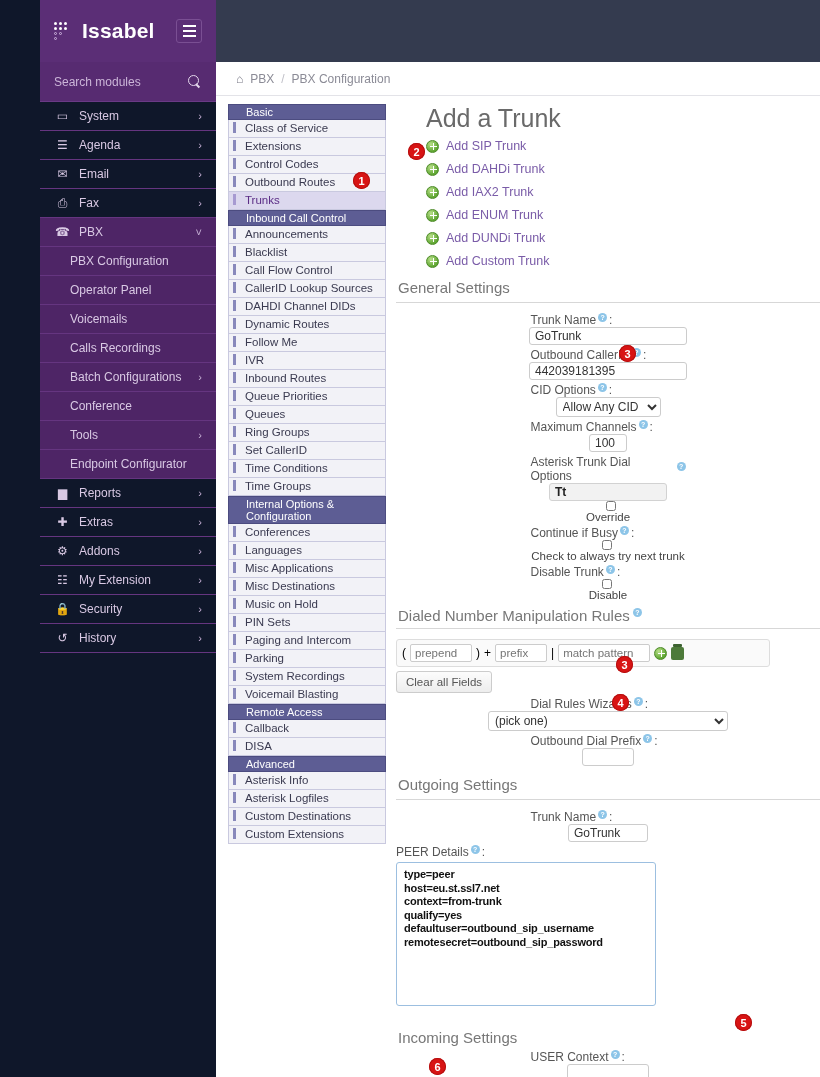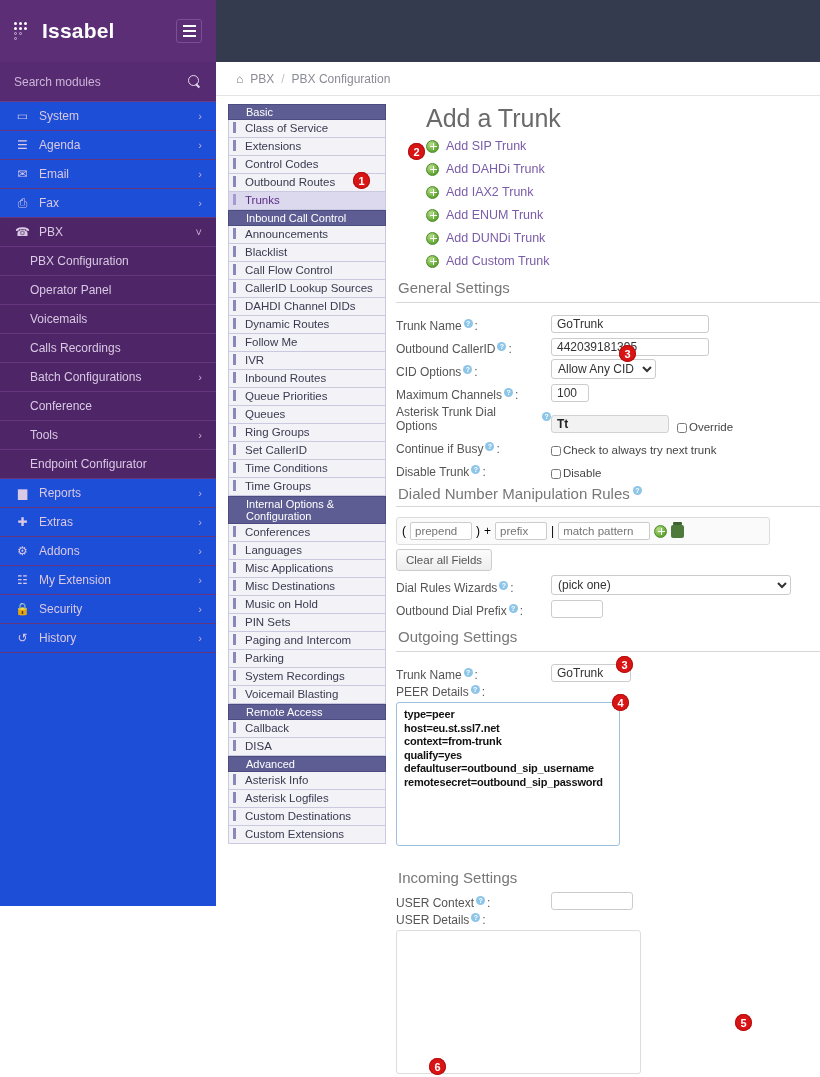--- a/index.html
+++ b/index.html
@@ -14,23 +14,24 @@
   }
 
   
   .topbar {
     position:absolute; left:216px; top:0; width:604px; height:62px;
     background:#343b4f;
   }
 
   
   .sidebar {
-    position:absolute; left:0; top:0; width:216px; height:906px;
-    background:#1d4ed8;
+    position:absolute; left:0; top:0; width:216px; height:1077px;
+    background:#0f172a;
     color:#e8dff0;
+    padding-left:40px;
   }
   .brand {
     height:62px; display:flex; align-items:center; padding:0 14px;
     background:#5b2e76;
   }
   .logo-dots { width:20px; height:24px; position:relative; margin-right:8px; }
   .logo-dots i {
     position:absolute; width:3px; height:3px; border-radius:50%;
     background:#ffffff; display:block;
   }
@@ -136,21 +137,21 @@
     font-size:15px; color:#777; font-weight:normal;
     border-bottom:1px solid #d7d7d7; padding:2px 0 6px 2px;
     margin:8px 0 10px 0; display:flex; align-items:center; gap:3px;
   }
   .sub-h {
     font-size:15px; color:#777; font-weight:normal; padding-left:2px;
     margin:6px 0 0 0; display:flex; align-items:center; gap:3px;
   }
   .rule {border-bottom:1px solid #d7d7d7; margin:4px 0 10px 0; height:1px;}
 
-  .frow { display:flex; align-items:flex-end; margin-bottom:3px; min-height:20px; }
+  .frow { display:flex; align-items:center; margin-bottom:3px; min-height:20px;flex-direction:column; }
   .flabel {
     width:155px; font-size:12px; color:#555; display:flex; align-items:center; gap:2px;
   }
   .q-ico {
     width:9px;height:9px;border-radius:50%;background:#8dc5e8;
     display:inline-block; color:#fff; font-size:7px; line-height:9px;
     text-align:center; font-weight:bold; position:relative; top:-3px;
   }
   .txt {
     border:1px solid #ccc; border-radius:3px; height:18px;
@@ -187,21 +188,21 @@
     width:13px;height:13px; background:#4d7a3a; border-radius:2px;
     position:relative; flex:none;
   }
   .trash::before{content:"";position:absolute;left:2px;top:-3px;width:9px;height:3px;background:#3c6230;border-radius:1px;}
   .ta {
     border:1px solid #9cbfe0; border-radius:3px; background:#fff;
     font-family:"Liberation Sans", sans-serif;
     font-size:11px; color:#111; font-weight:bold; padding:5px 7px;
     resize:none; line-height:13.5px; letter-spacing:-0.2px;
   }
-  .ta.peer { width:224px; height:144px; }
+  .ta.peer { width:260px; height:144px; }
   .ta.user { width:245px; height:144px; border-color:#ddd; font-weight:normal; }
 
   .badge {
     width:17px;height:17px;border-radius:50%;background:#d81414;
     color:#fff; font-size:11px; font-weight:bold;
     display:flex;align-items:center;justify-content:center;
     position:absolute; z-index:30; box-shadow:0 0 0 1px #b40f0f inset;
   }
 </style>
 </head>

